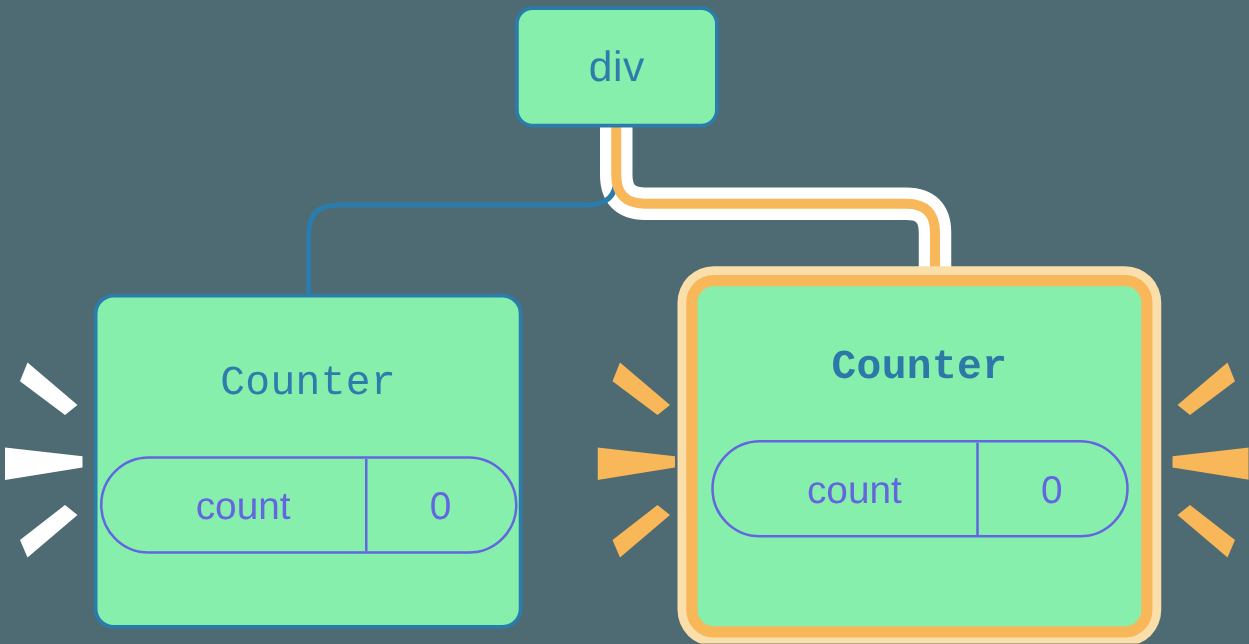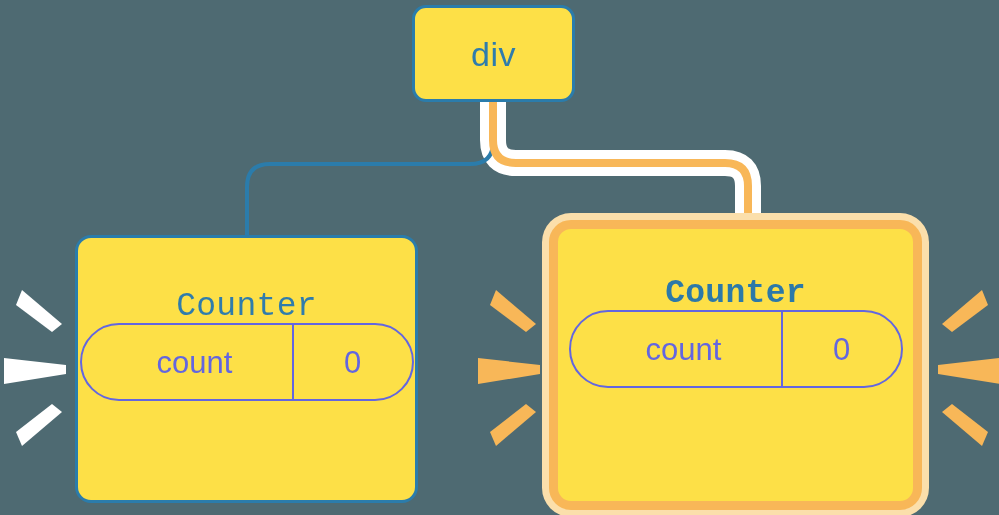--- a/index.html
+++ b/index.html
@@ -22,21 +22,21 @@
     left: 0;
     top: 0;
     width: 999px;
     height: 515px;
     pointer-events: none;
   }
 
   
   .node {
     position: absolute;
-    background: #fde047;
+    background: #86efac;
     box-sizing: border-box;
     display: flex;
     flex-direction: column;
     align-items: center;
   }
 
   
   .node-root {
     left: 412px;
     top: 5px;
@@ -83,20 +83,21 @@
     font-family: Liberation Mono, monospace;
   }
   .counter-title.bold {
     font-weight: bold;
     color: #2c79a8;
     margin-top: 48px;
   }
 
   
   .pill {
+    margin-top: 42px;
     height: 78px;
     display: flex;
     align-items: stretch;
     border: 2px solid #6366e0;
     border-radius: 999px;
     box-sizing: border-box;
     overflow: hidden;
   }
   .pill-key,
   .pill-val {

